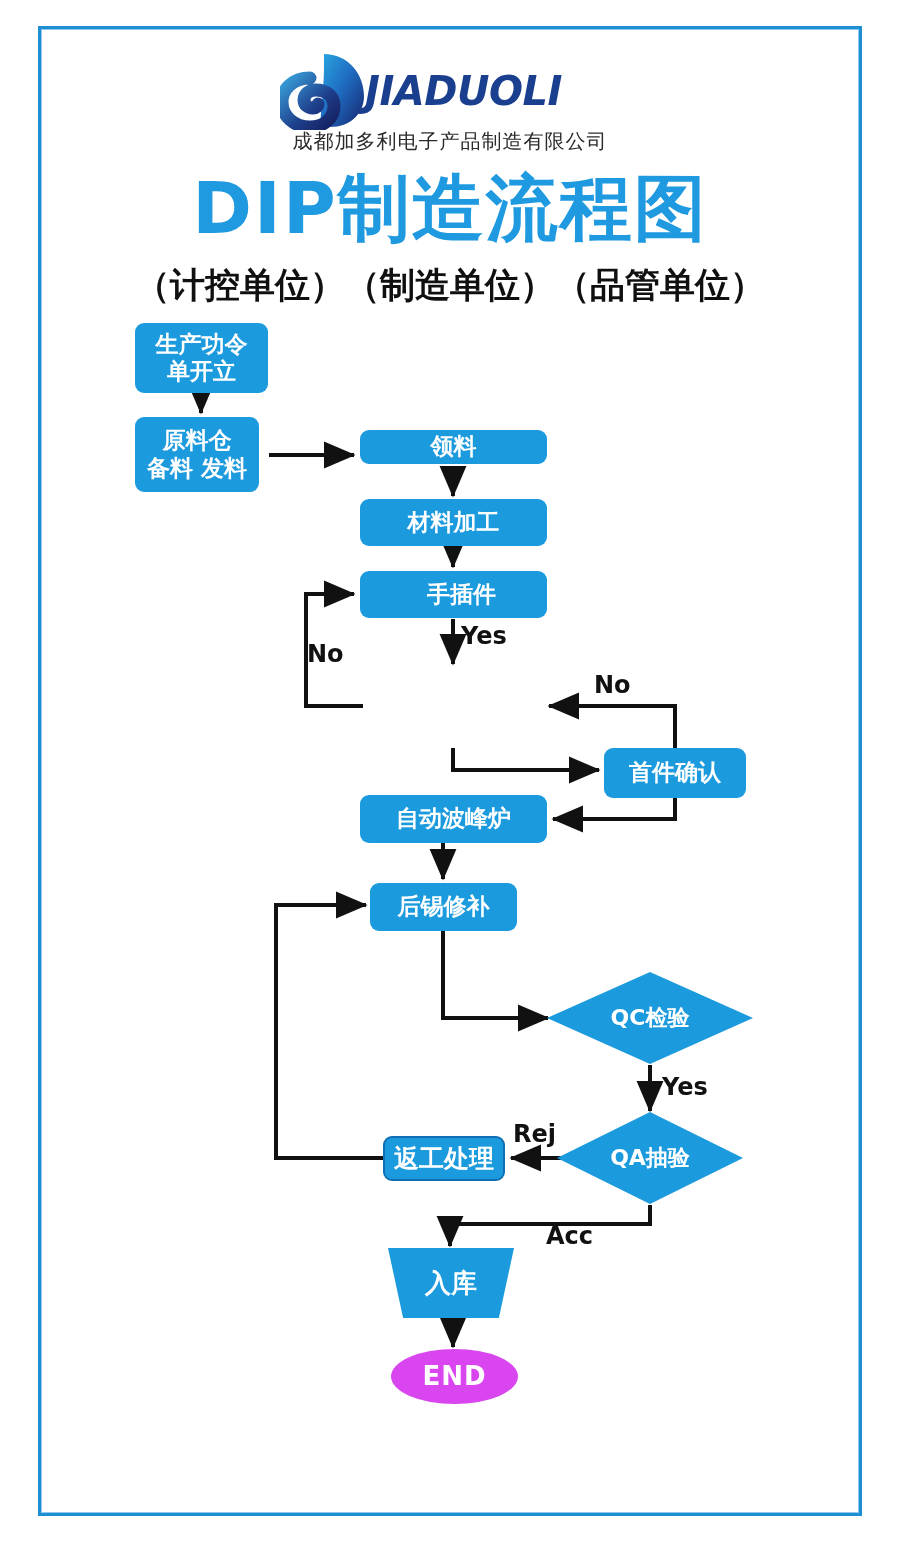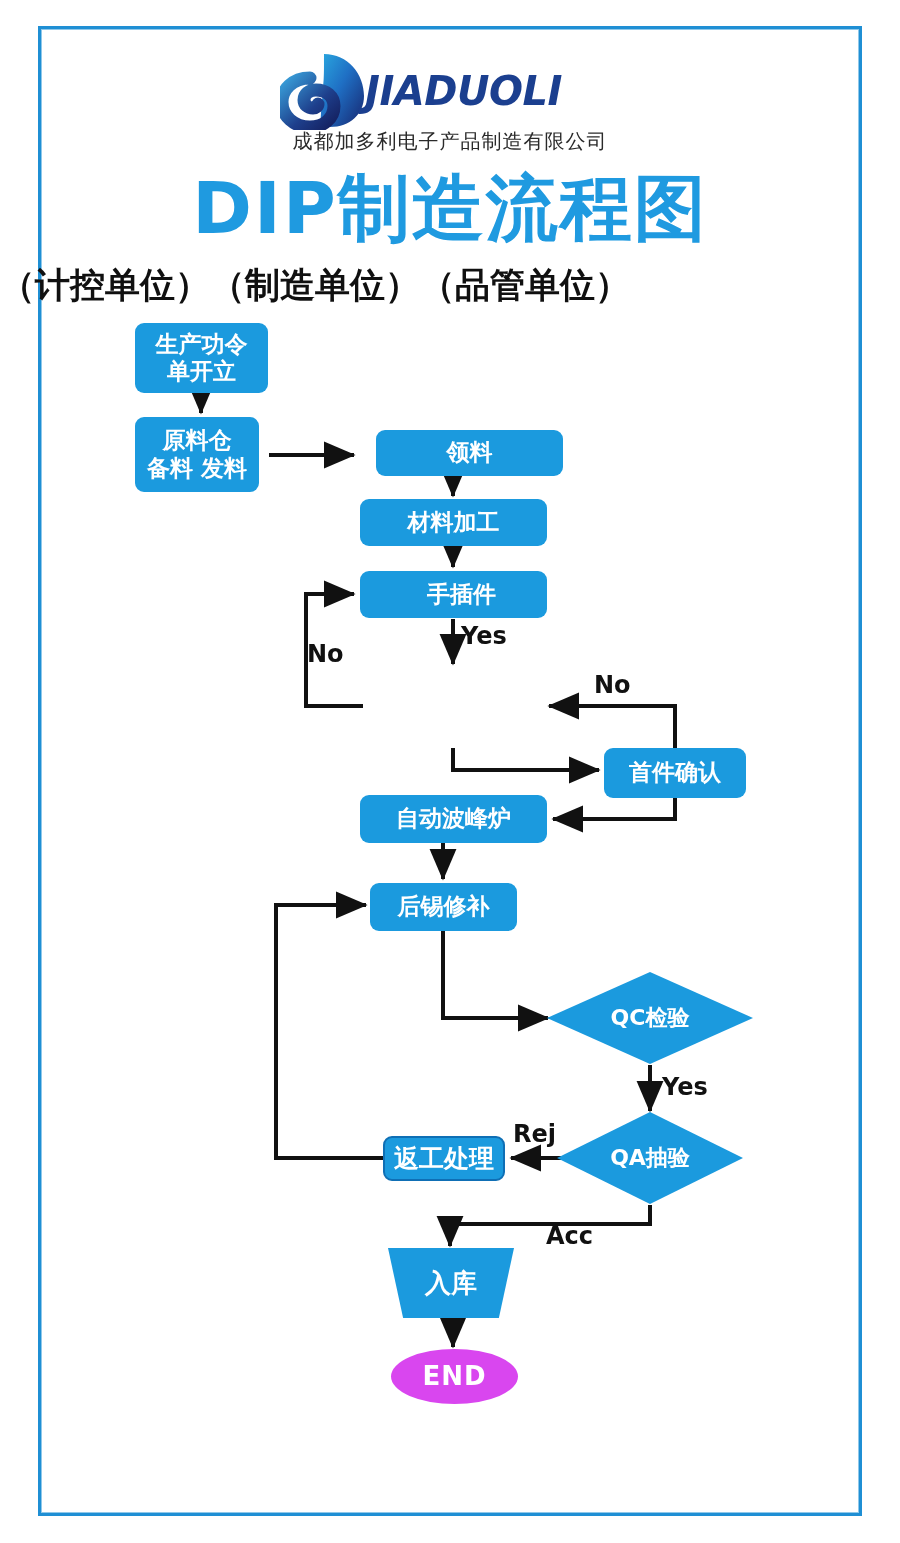--- a/index.html
+++ b/index.html
@@ -55,20 +55,21 @@
     position:absolute;left:0px;top:172px;width:900px;
     text-align:center;
     font-size:72px;font-weight:bold;
     color:#1f9ae0;
     letter-spacing:2px;
     line-height:1.0;
     white-space:nowrap;
   }
   #sub-title{
     position:absolute;left:0px;top:262px;width:900px;
+    text-align:center;
     font-size:35px;font-weight:bold;
     color:#101010;
     letter-spacing:0px;
     white-space:nowrap;
   }
 
   
   #flow{
     position:absolute;left:0px;top:0px;width:900px;height:1543px;
   }
@@ -213,21 +214,21 @@
       </div>
     </div>
 
     <div class="node proc two-line" style="left:135px;top:417px;width:124px;height:75px;">
       <div>
         <div>原料仓</div>
         <div>备料 发料</div>
       </div>
     </div>
 
-    <div class="node proc" style="left:360px;top:430px;width:187px;height:46px;margin-left:16px;">领料</div>
+    <div class="node proc" style="left:360px;top:430px;width:187px;height:34px;">领料</div>
 
     <div class="node proc" style="left:360px;top:499px;width:187px;height:47px;">材料加工</div>
 
     <div class="node proc" style="left:360px;top:571px;width:187px;height:47px;padding-left:16px;">手插件</div>
 
 
     <div class="node proc" style="left:604px;top:748px;width:142px;height:50px;">首件确认</div>
 
     <div class="node proc" style="left:360px;top:795px;width:187px;height:48px;">自动波峰炉</div>
 

